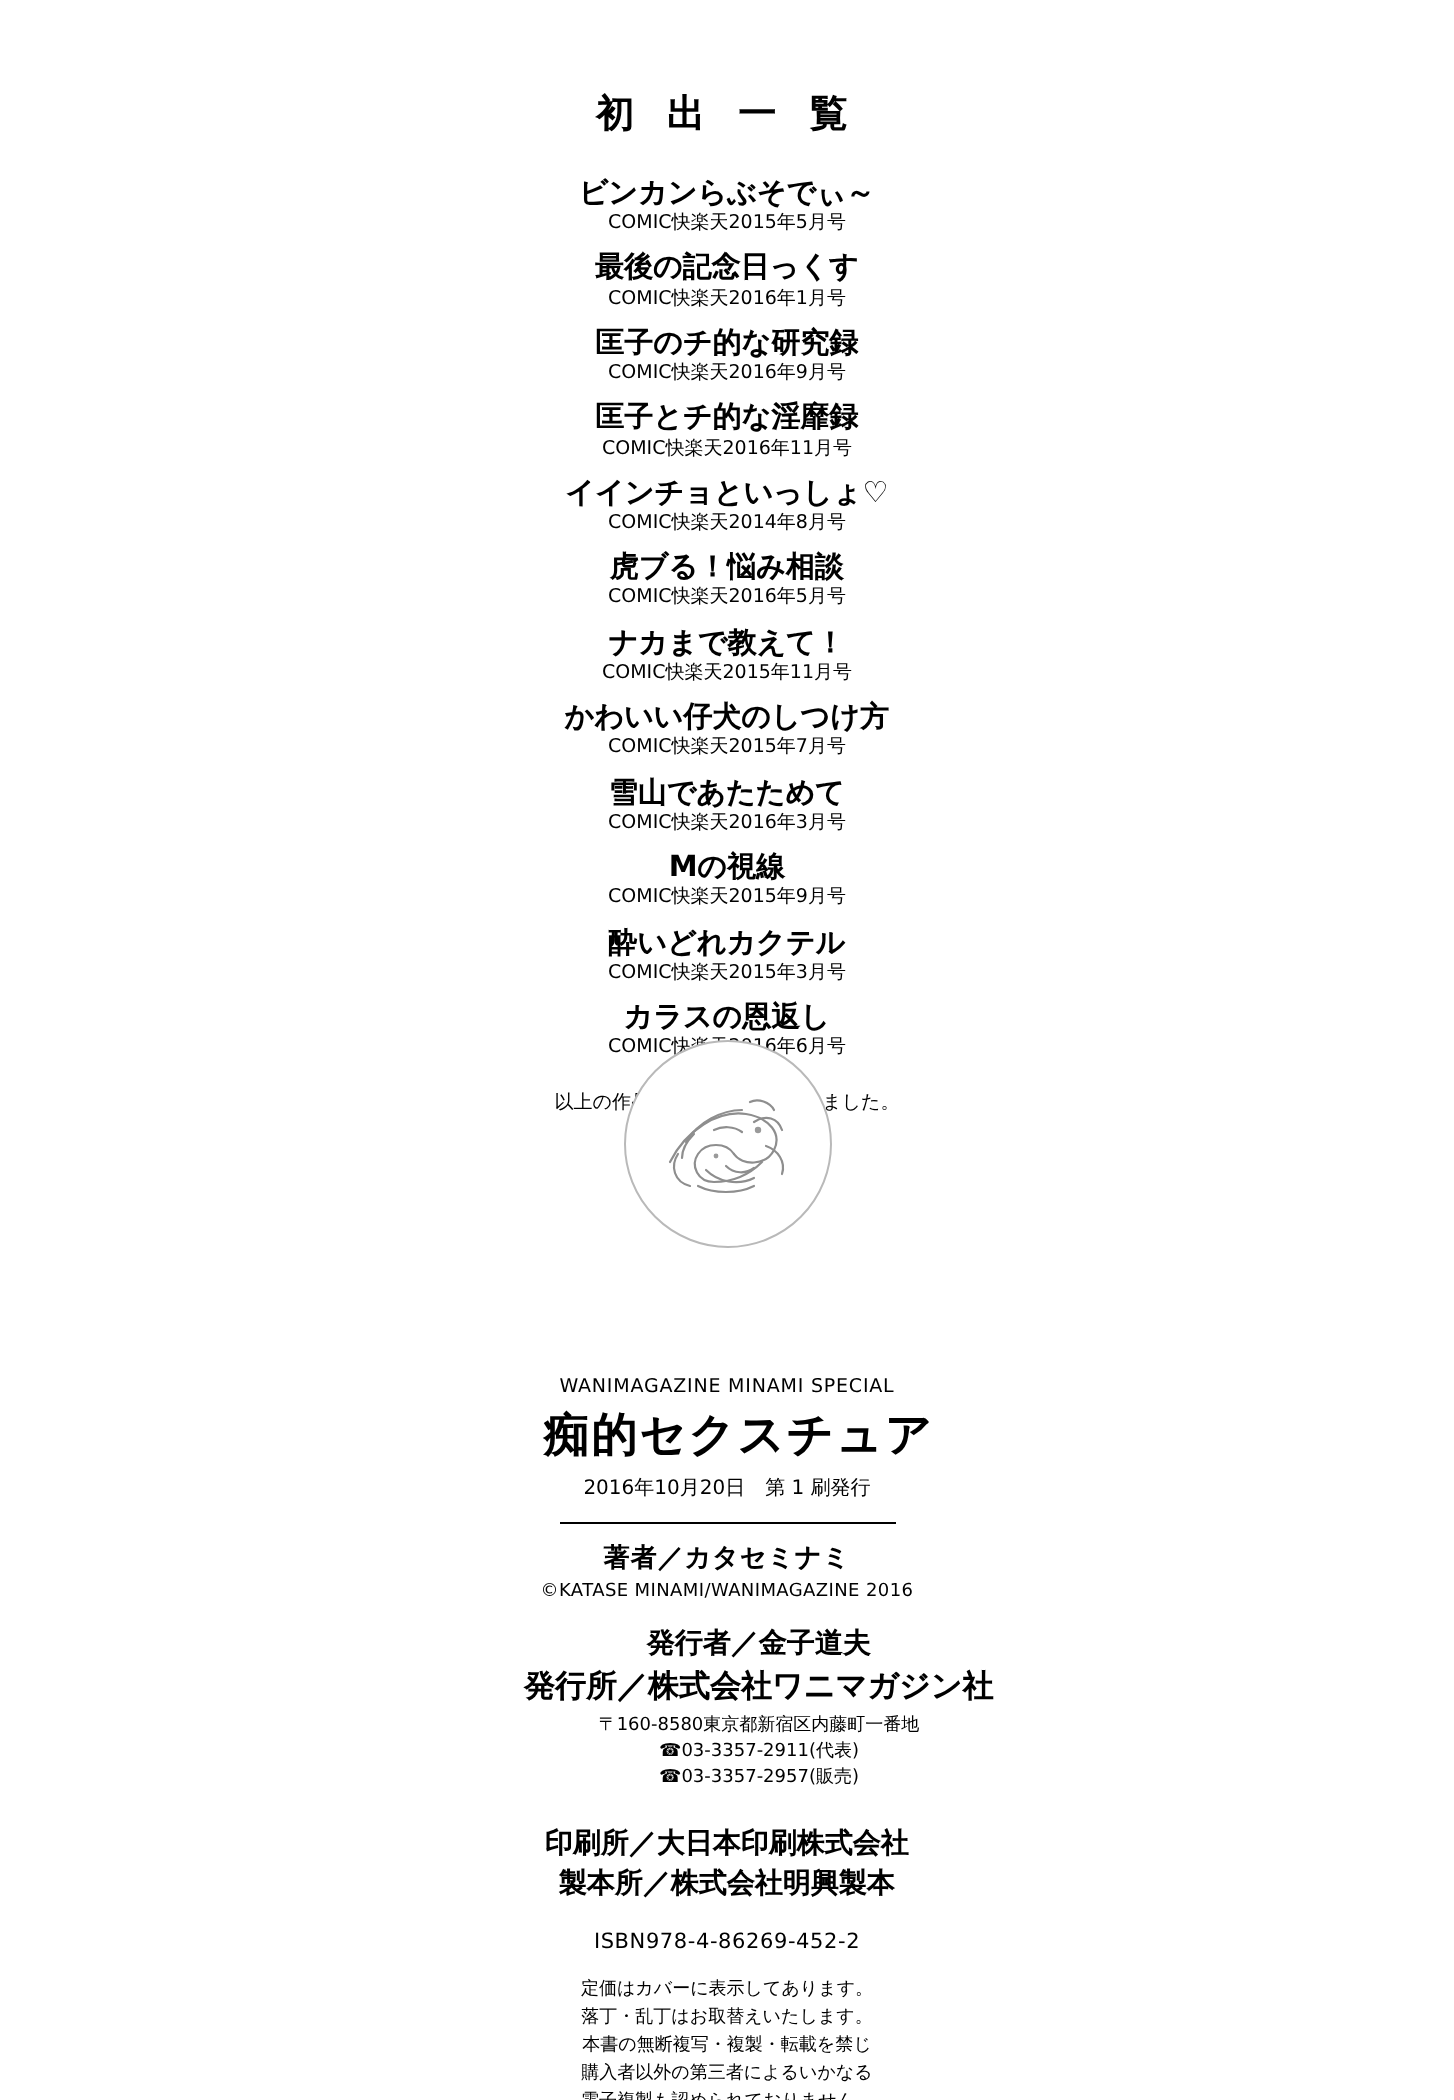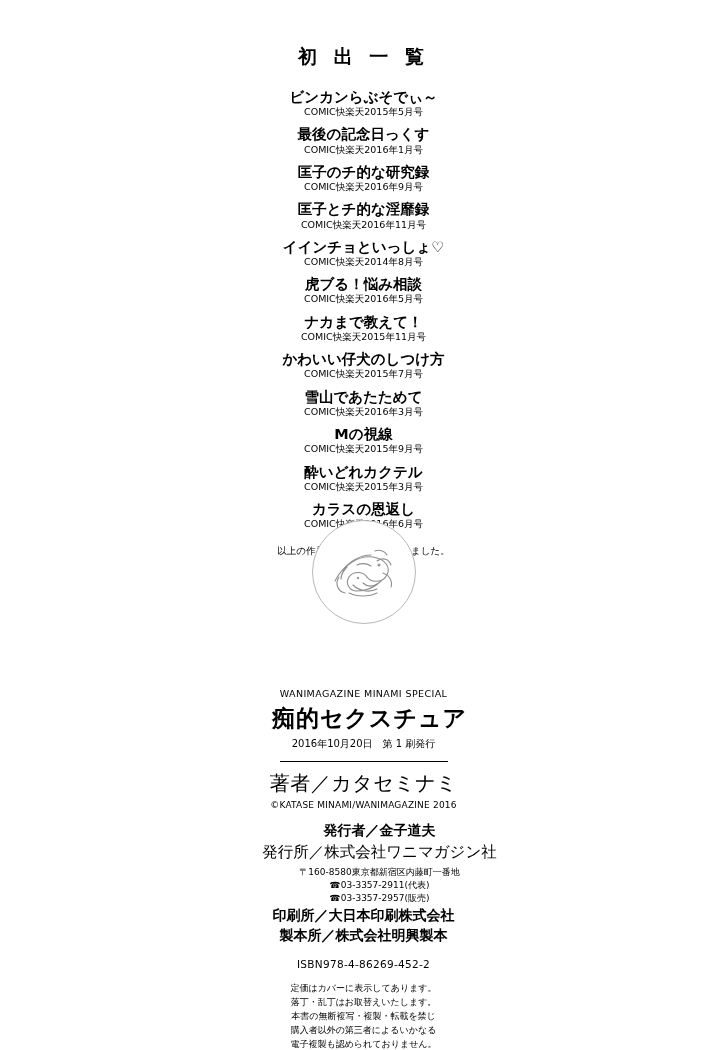--- a/index.html
+++ b/index.html
@@ -104,53 +104,53 @@
     font-size: 10px;
     margin-top: 4px;
   }
   .rule {
     width: 168px;
     height: 1px;
     background: #000;
     margin: 10px auto 8px auto;
   }
   .author-line {
-    font-size: 20px;
-    font-weight: normal;
+    font-size: 13px;
+    font-weight: bold;
     letter-spacing: 0.5px;
   }
   .copyright-line {
     font-size: 9px;
     margin-top: 3px;
     letter-spacing: 0.2px;
   }
   .pub-block {
     margin-top: 12px;
     padding-left: 32px;
   }
   .pub-person {
     font-size: 14px;
     font-weight: bold;
   }
   .pub-company {
     font-size: 15.5px;
-    font-weight: normal;
+    font-weight: bold;
     margin-top: 2px;
   }
   .pub-addr {
     font-size: 9px;
     margin-top: 3px;
     line-height: 1.45;
   }
   .pub-tel {
     font-size: 9px;
     line-height: 1.45;
   }
   .print-block {
-    margin-top: 0;
+    margin-top: 16px;
   }
   .print-line {
     font-size: 14px;
     font-weight: bold;
     line-height: 1.45;
   }
   .isbn {
     font-size: 10.5px;
     margin-top: 13px;
     letter-spacing: 0.3px;

